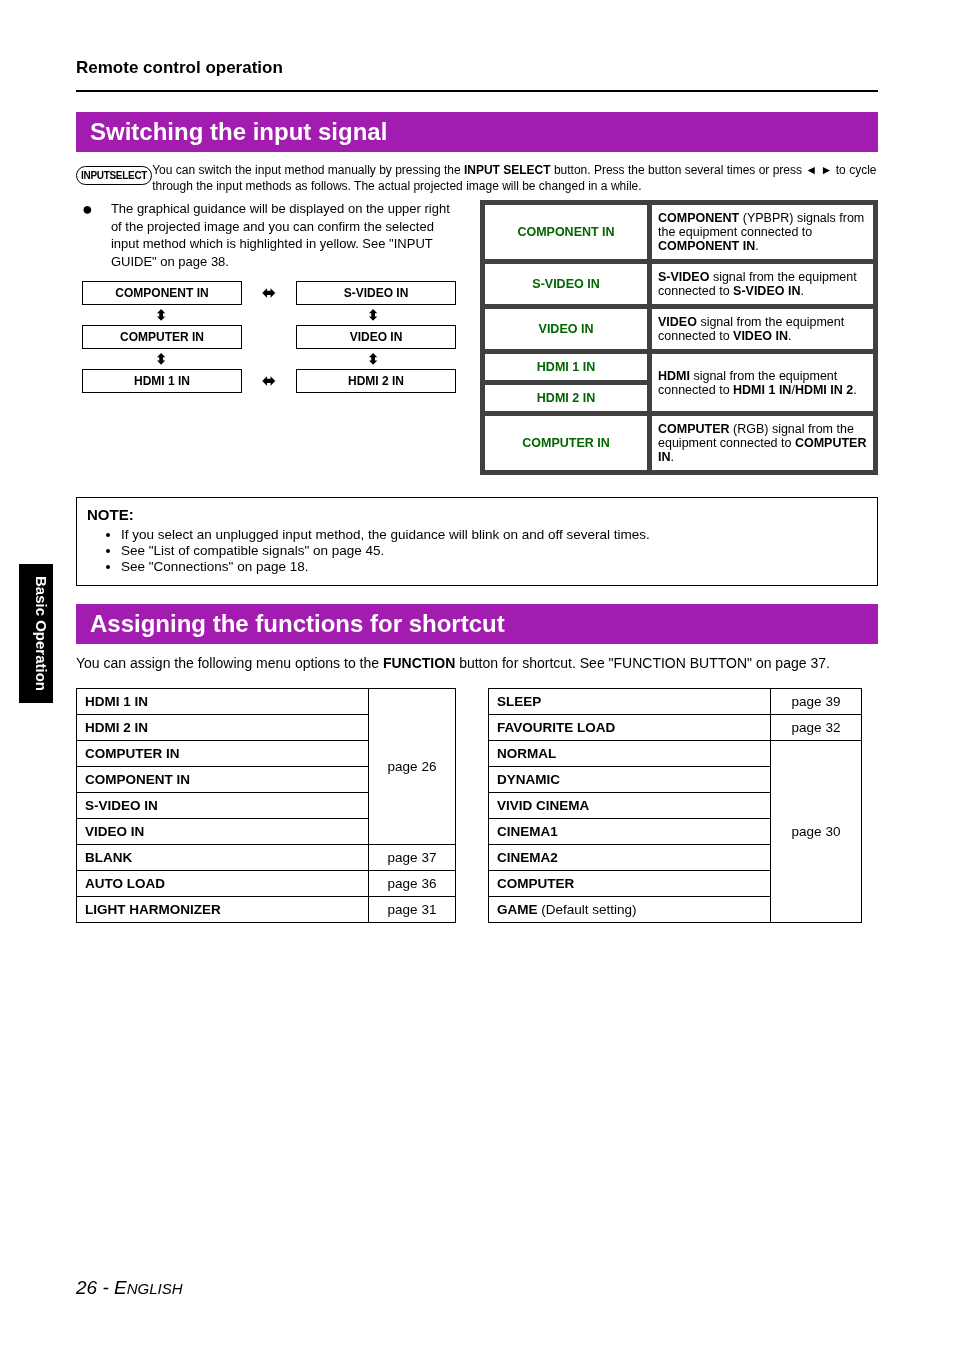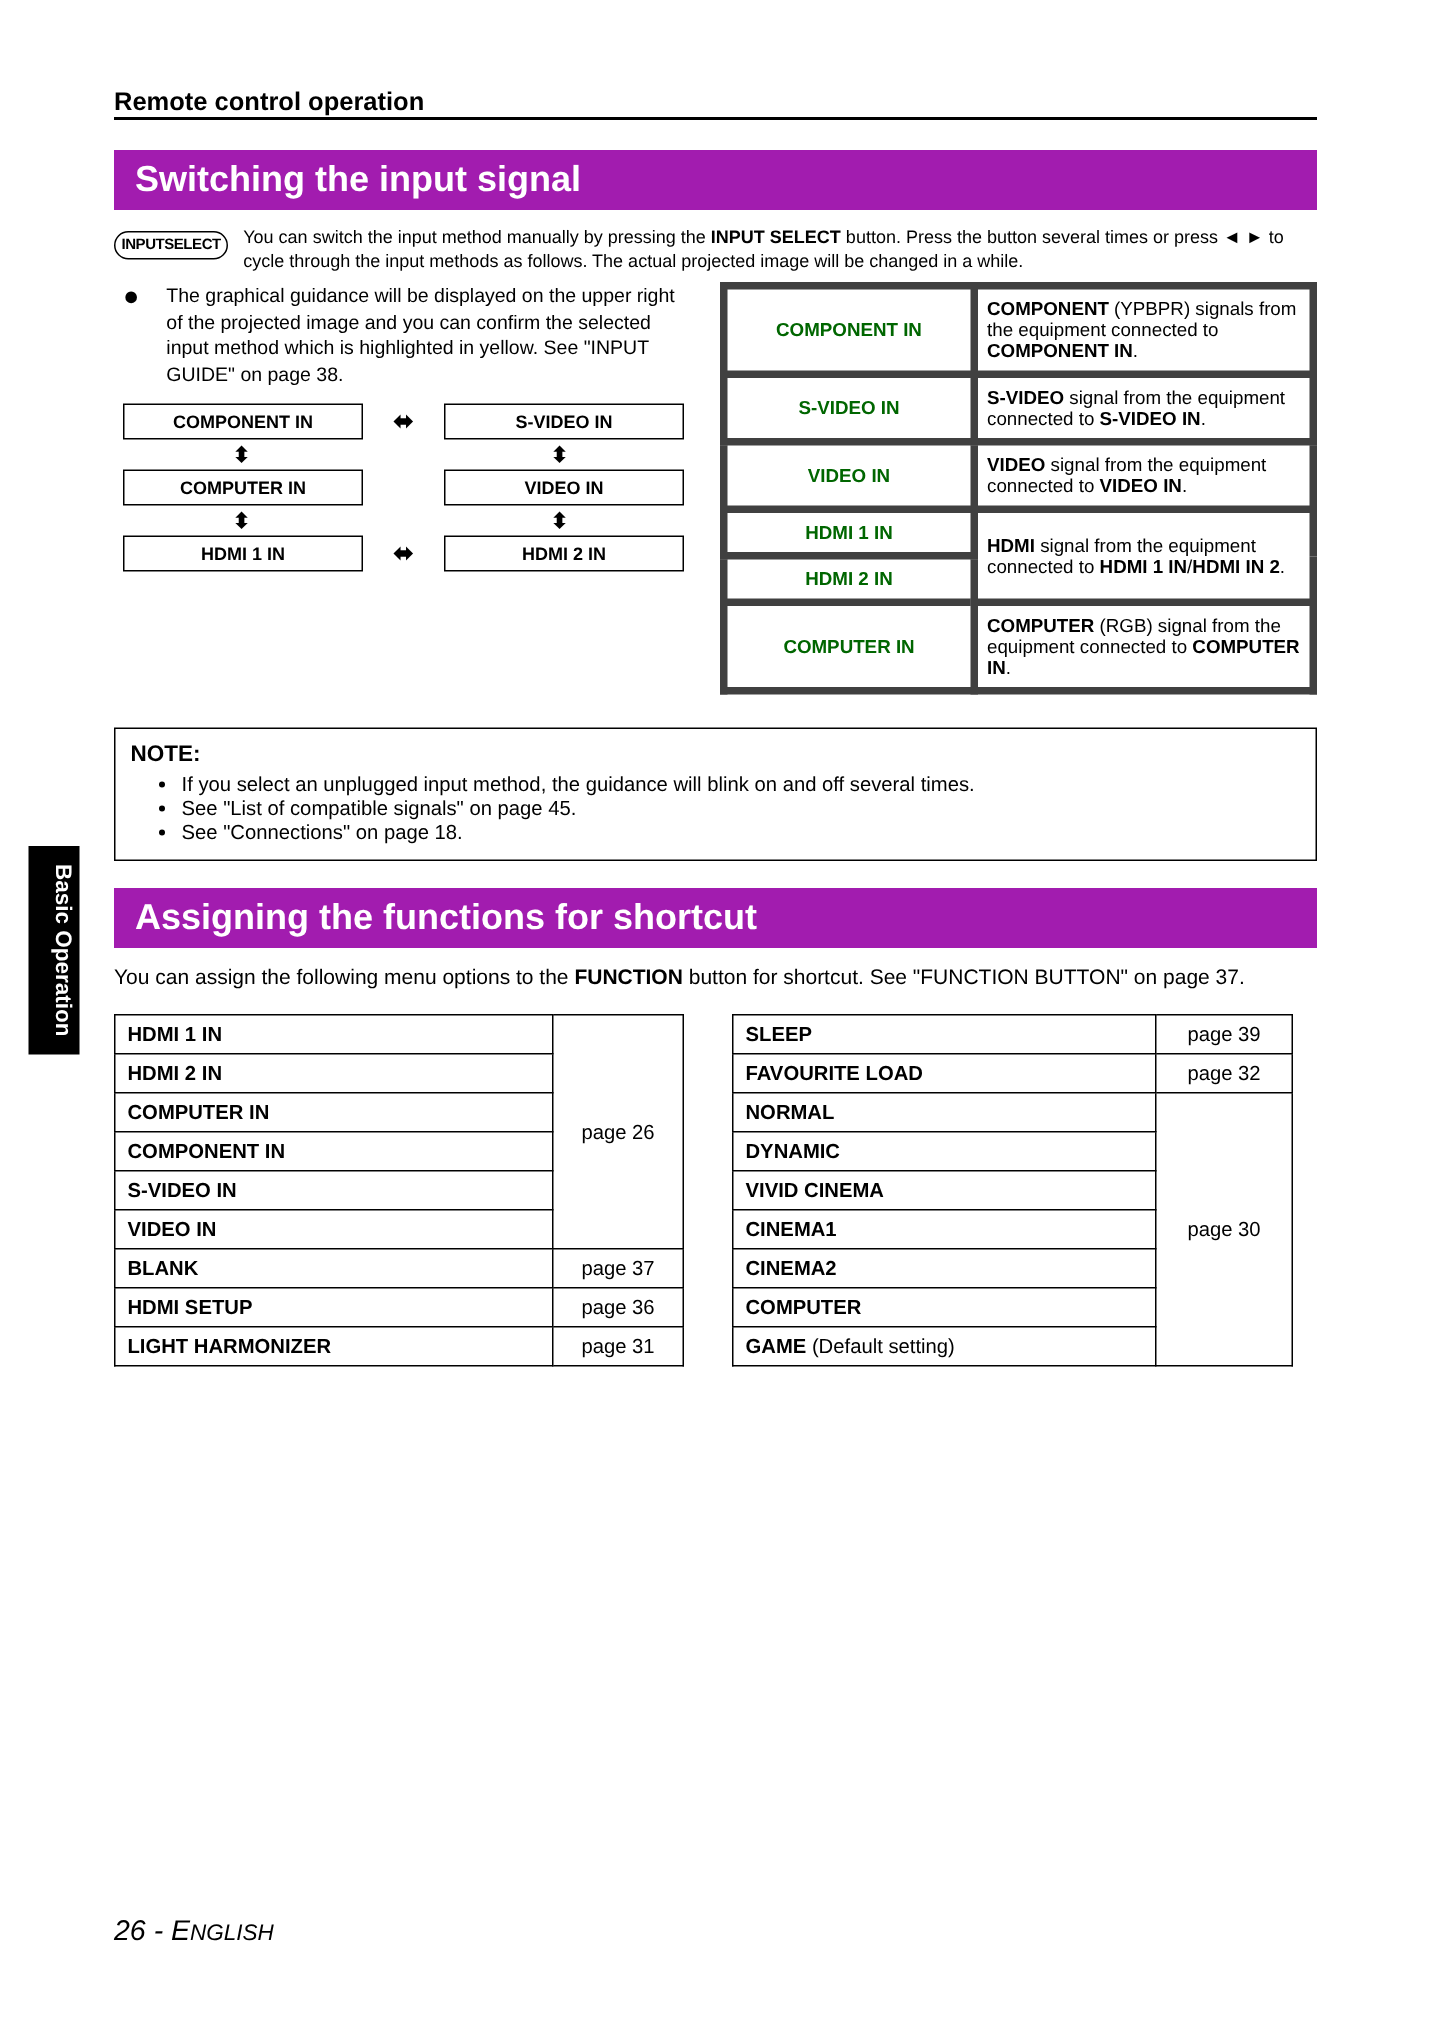--- a/index.html
+++ b/index.html
@@ -31,38 +31,37 @@
   text-align: center;
 }
 .content {
   margin-left: 76px;
   margin-right: 76px;
   padding-top: 58px;
 }
 .section-title {
   font-size: 17px;
   font-weight: bold;
-  margin-bottom: 0;
+  margin-bottom: 12px;
 }
 .hr {
   border-top: 2.5px solid #000;
   margin-bottom: 20px;
 }
 .h-bar {
   background: #a21caf;
   color: #fff;
   font-size: 24px;
   font-weight: bold;
   padding: 6px 14px;
   margin-bottom: 10px;
 }
 .intro-row {
   display: flex;
   align-items: flex-start;
-  gap: 10px;
   margin-bottom: 6px;
 }
 .inputselect-btn {
   border: 1.5px solid #000;
   border-radius: 10px;
   font-size: 10px;
   padding: 3px 4px;
   letter-spacing: -0.3px;
   font-weight: bold;
   margin-top: 4px;
@@ -332,21 +331,21 @@
               <td class="fname">S-VIDEO IN</td>
             </tr>
         <tr>
               <td class="fname">VIDEO IN</td>
             </tr>
         <tr>
               <td class="fname">BLANK</td>
               <td class="fpage">page 37</td>
             </tr>
         <tr>
-              <td class="fname">HDMI SETUP</td>
+              <td class="fname">AUTO LOAD</td>
               <td class="fpage">page 36</td>
             </tr>
         <tr>
               <td class="fname">LIGHT HARMONIZER</td>
               <td class="fpage">page 31</td>
             </tr>
       </tbody>
         </table>
 
       <table class="func-table func-table2">

